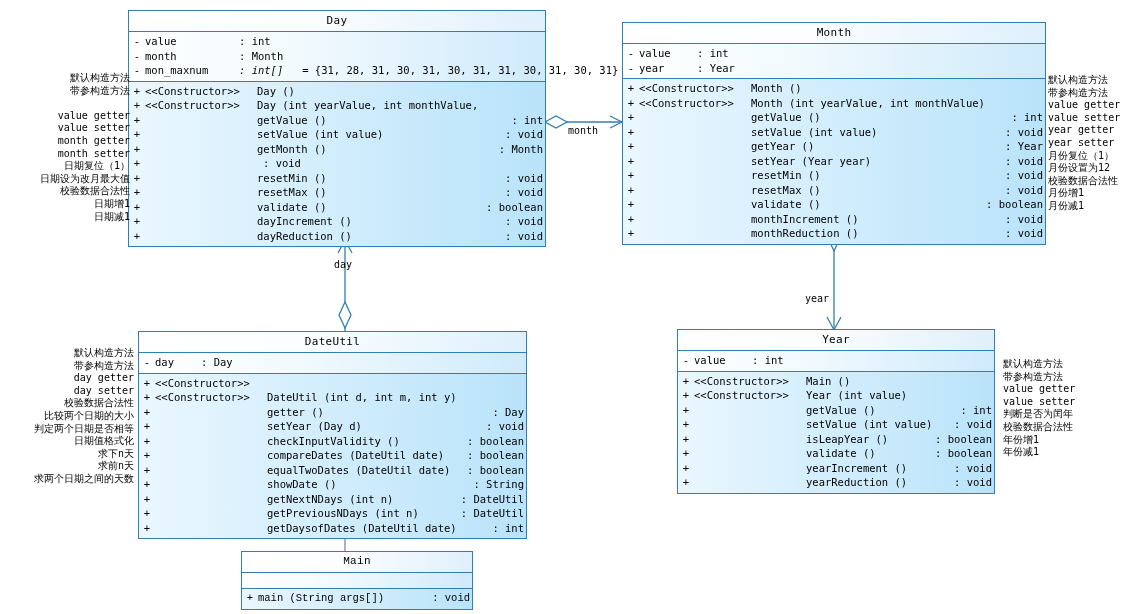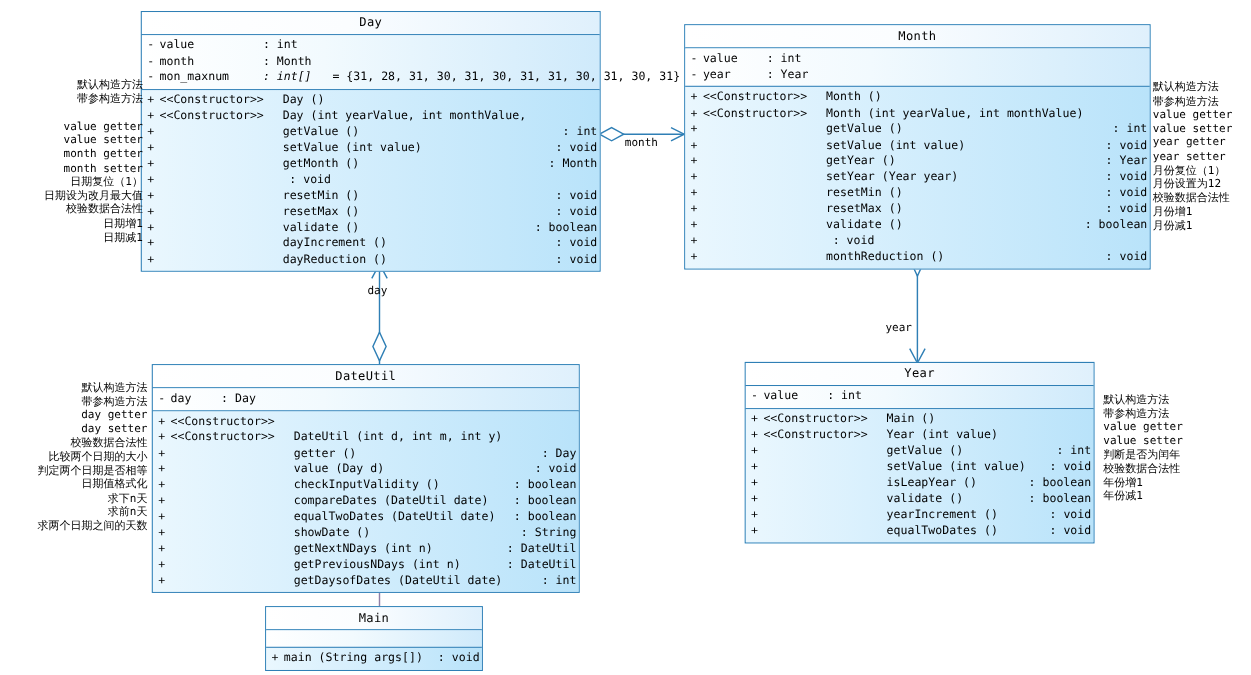--- a/index.html
+++ b/index.html
@@ -180,21 +180,21 @@
   <div class="uml-ops">
       <div class="member"><span class="m-vis">+</span><span class="m-stereo" style="flex: 0 0 112px;">&lt;&lt;Constructor&gt;&gt;</span><span class="m-sig">Month ()</span><span class="m-type"></span></div>
       <div class="member"><span class="m-vis">+</span><span class="m-stereo" style="flex: 0 0 112px;">&lt;&lt;Constructor&gt;&gt;</span><span class="m-sig">Month (int yearValue, int monthValue)</span><span class="m-type"></span></div>
       <div class="member"><span class="m-vis">+</span><span class="m-stereo" style="flex: 0 0 112px;"></span><span class="m-sig">getValue ()</span><span class="m-type">: int</span></div>
       <div class="member"><span class="m-vis">+</span><span class="m-stereo" style="flex: 0 0 112px;"></span><span class="m-sig">setValue (int value)</span><span class="m-type">: void</span></div>
       <div class="member"><span class="m-vis">+</span><span class="m-stereo" style="flex: 0 0 112px;"></span><span class="m-sig">getYear ()</span><span class="m-type">: Year</span></div>
       <div class="member"><span class="m-vis">+</span><span class="m-stereo" style="flex: 0 0 112px;"></span><span class="m-sig">setYear (Year year)</span><span class="m-type">: void</span></div>
       <div class="member"><span class="m-vis">+</span><span class="m-stereo" style="flex: 0 0 112px;"></span><span class="m-sig">resetMin ()</span><span class="m-type">: void</span></div>
       <div class="member"><span class="m-vis">+</span><span class="m-stereo" style="flex: 0 0 112px;"></span><span class="m-sig">resetMax ()</span><span class="m-type">: void</span></div>
       <div class="member"><span class="m-vis">+</span><span class="m-stereo" style="flex: 0 0 112px;"></span><span class="m-sig">validate ()</span><span class="m-type">: boolean</span></div>
-      <div class="member"><span class="m-vis">+</span><span class="m-stereo" style="flex: 0 0 112px;"></span><span class="m-type">: void</span></div>
+      <div class="member"><span class="m-vis">+</span><span class="m-stereo" style="flex: 0 0 112px;"></span><span class="m-sig">monthIncrement ()</span><span class="m-type">: void</span></div>
       <div class="member"><span class="m-vis">+</span><span class="m-stereo" style="flex: 0 0 112px;"></span><span class="m-sig">monthReduction ()</span><span class="m-type">: void</span></div>
     </div>
 </div>
 <div class="note left-align" style="left:1048px; top:74px; width:89px;">默认构造方法
 带参构造方法
 value getter
 value setter
 year getter
 year setter
 月份复位（1）
@@ -205,21 +205,21 @@
 
 <div class="uml-class" id="cls-dateutil" style="left:138px; top:331px; width:389px;">
   <div class="uml-name">DateUtil</div>
   <div class="uml-attrs">
       <div class="member"><span class="m-vis">-</span><span class="m-sig" style="flex: 0 0 46px;">day</span><span class="m-sig" style="flex: 0 0 auto;">: Day</span></div>
     </div>
   <div class="uml-ops">
       <div class="member"><span class="m-vis">+</span><span class="m-stereo" style="flex: 0 0 112px;">&lt;&lt;Constructor&gt;&gt;</span><span class="m-type"></span></div>
       <div class="member"><span class="m-vis">+</span><span class="m-stereo" style="flex: 0 0 112px;">&lt;&lt;Constructor&gt;&gt;</span><span class="m-sig">DateUtil (int d, int m, int y)</span><span class="m-type"></span></div>
       <div class="member"><span class="m-vis">+</span><span class="m-stereo" style="flex: 0 0 112px;"></span><span class="m-sig">getter ()</span><span class="m-type">: Day</span></div>
-      <div class="member"><span class="m-vis">+</span><span class="m-stereo" style="flex: 0 0 112px;"></span><span class="m-sig">value (Day d)</span><span class="m-type">: void</span></div>
+      <div class="member"><span class="m-vis">+</span><span class="m-stereo" style="flex: 0 0 112px;"></span><span class="m-sig">setYear (Day d)</span><span class="m-type">: void</span></div>
       <div class="member"><span class="m-vis">+</span><span class="m-stereo" style="flex: 0 0 112px;"></span><span class="m-sig">checkInputValidity ()</span><span class="m-type">: boolean</span></div>
       <div class="member"><span class="m-vis">+</span><span class="m-stereo" style="flex: 0 0 112px;"></span><span class="m-sig">compareDates (DateUtil date)</span><span class="m-type">: boolean</span></div>
       <div class="member"><span class="m-vis">+</span><span class="m-stereo" style="flex: 0 0 112px;"></span><span class="m-sig">equalTwoDates (DateUtil date)</span><span class="m-type">: boolean</span></div>
       <div class="member"><span class="m-vis">+</span><span class="m-stereo" style="flex: 0 0 112px;"></span><span class="m-sig">showDate ()</span><span class="m-type">: String</span></div>
       <div class="member"><span class="m-vis">+</span><span class="m-stereo" style="flex: 0 0 112px;"></span><span class="m-sig">getNextNDays (int n)</span><span class="m-type">: DateUtil</span></div>
       <div class="member"><span class="m-vis">+</span><span class="m-stereo" style="flex: 0 0 112px;"></span><span class="m-sig">getPreviousNDays (int n)</span><span class="m-type">: DateUtil</span></div>
       <div class="member"><span class="m-vis">+</span><span class="m-stereo" style="flex: 0 0 112px;"></span><span class="m-sig">getDaysofDates (DateUtil date)</span><span class="m-type">: int</span></div>
     </div>
 </div>
 <div class="note right-align" style="left:0px; top:347px; width:134px;">默认构造方法
@@ -240,33 +240,33 @@
       <div class="member"><span class="m-vis">-</span><span class="m-sig" style="flex: 0 0 58px;">value</span><span class="m-sig" style="flex: 0 0 auto;">: int</span></div>
     </div>
   <div class="uml-ops">
       <div class="member"><span class="m-vis">+</span><span class="m-stereo" style="flex: 0 0 112px;">&lt;&lt;Constructor&gt;&gt;</span><span class="m-sig">Main ()</span><span class="m-type"></span></div>
       <div class="member"><span class="m-vis">+</span><span class="m-stereo" style="flex: 0 0 112px;">&lt;&lt;Constructor&gt;&gt;</span><span class="m-sig">Year (int value)</span><span class="m-type"></span></div>
       <div class="member"><span class="m-vis">+</span><span class="m-stereo" style="flex: 0 0 112px;"></span><span class="m-sig">getValue ()</span><span class="m-type">: int</span></div>
       <div class="member"><span class="m-vis">+</span><span class="m-stereo" style="flex: 0 0 112px;"></span><span class="m-sig">setValue (int value)</span><span class="m-type">: void</span></div>
       <div class="member"><span class="m-vis">+</span><span class="m-stereo" style="flex: 0 0 112px;"></span><span class="m-sig">isLeapYear ()</span><span class="m-type">: boolean</span></div>
       <div class="member"><span class="m-vis">+</span><span class="m-stereo" style="flex: 0 0 112px;"></span><span class="m-sig">validate ()</span><span class="m-type">: boolean</span></div>
       <div class="member"><span class="m-vis">+</span><span class="m-stereo" style="flex: 0 0 112px;"></span><span class="m-sig">yearIncrement ()</span><span class="m-type">: void</span></div>
-      <div class="member"><span class="m-vis">+</span><span class="m-stereo" style="flex: 0 0 112px;"></span><span class="m-sig">equalTwoDates ()</span><span class="m-type">: void</span></div>
+      <div class="member"><span class="m-vis">+</span><span class="m-stereo" style="flex: 0 0 112px;"></span><span class="m-sig">yearReduction ()</span><span class="m-type">: void</span></div>
     </div>
 </div>
 <div class="note left-align" style="left:1003px; top:358px; width:134px;">默认构造方法
 带参构造方法
 value getter
 value setter
 判断是否为闰年
 校验数据合法性
 年份增1
 年份减1</div>
 
-<div class="uml-class" id="cls-main" style="left:241px; top:551px; width:198px;">
+<div class="uml-class" id="cls-main" style="left:241px; top:551px; width:232px;font-family:Liberation Mono, monospace;">
   <div class="uml-name">Main</div>
   <div class="uml-empty"></div>
   <div class="uml-ops">
       <div class="member"><span class="m-vis">+</span><span class="m-stereo" style="flex: 0 0 0px;"></span><span class="m-sig">main (String args[])</span><span class="m-type">: void</span></div>
     </div>
 </div>
 
 <div class="conn-label" style="left:568px; top:125px;">month</div>
 <div class="conn-label" style="left:334px; top:259px;">day</div>
 <div class="conn-label" style="left:805px; top:293px;">year</div>

